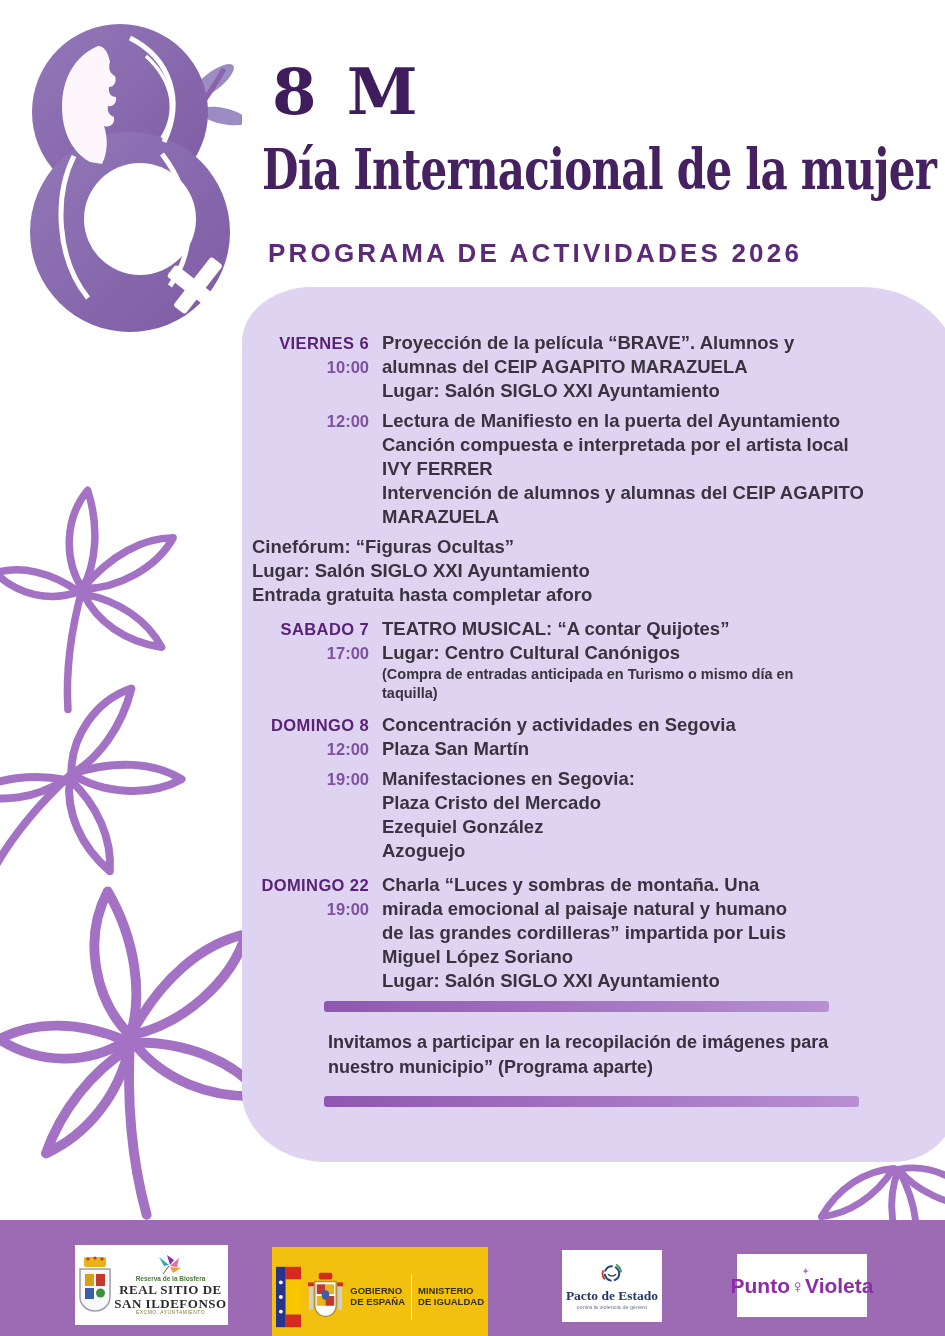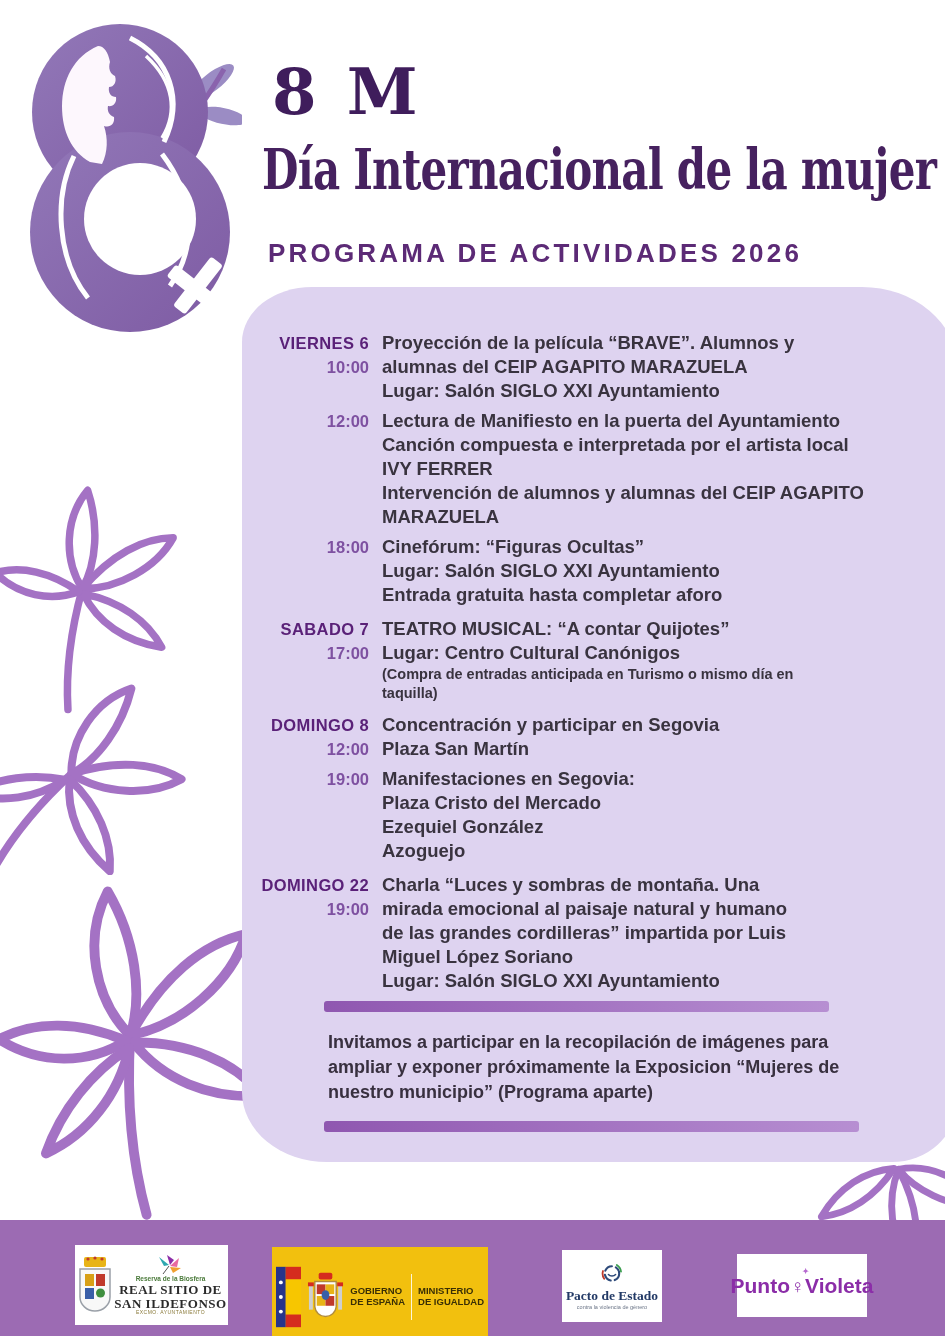--- a/index.html
+++ b/index.html
@@ -187,24 +187,20 @@
     <div class="entry-body">
             <div class="line">Lectura de Manifiesto en la puerta del Ayuntamiento</div>
             <div class="line">Canción compuesta e interpretada por el artista local</div>
             <div class="line">IVY FERRER</div>
             <div class="line">Intervención de alumnos y alumnas del CEIP AGAPITO</div>
             <div class="line">MARAZUELA</div>
           </div>
   </div>
 
   <div class="entry">
-    <div class="entry-label">
-
-      <div class="time">18:00</div>
-    </div>
     <div class="entry-body">
             <div class="line">Cinefórum: “Figuras Ocultas”</div>
             <div class="line">Lugar: Salón SIGLO XXI Ayuntamiento</div>
             <div class="line">Entrada gratuita hasta completar aforo</div>
           </div>
   </div>
 
   <div class="entry has-day">
     <div class="entry-label">
       <div class="day">SABADO 7</div>
@@ -217,21 +213,21 @@
             <div class="line small">taquilla)</div>
           </div>
   </div>
 
   <div class="entry has-day">
     <div class="entry-label">
       <div class="day">DOMINGO 8</div>
       <div class="time">12:00</div>
     </div>
     <div class="entry-body">
-            <div class="line">Concentración y participar en Segovia</div>
+            <div class="line">Concentración y actividades en Segovia</div>
             <div class="line">Plaza San Martín</div>
           </div>
   </div>
 
   <div class="entry">
     <div class="entry-label">
 
       <div class="time">19:00</div>
     </div>
     <div class="entry-body">
@@ -252,21 +248,20 @@
             <div class="line">mirada emocional al paisaje natural y humano</div>
             <div class="line">de las grandes cordilleras” impartida por Luis</div>
             <div class="line">Miguel López Soriano</div>
             <div class="line">Lugar: Salón SIGLO XXI Ayuntamiento</div>
           </div>
   </div>
 </div>
     <div class="divider one"></div>
     <div class="notice">
         <div class="line">Invitamos a participar en la recopilación de imágenes para</div>
-        <div class="line">ampliar y exponer próximamente la Exposicion “Mujeres de</div>
         <div class="line">nuestro municipio” (Programa aparte)</div>
       </div>
     <div class="divider two"></div>
   </div>
 
   <div class="band">
 
     <div class="logo-box lb1">
       <svg width="38" height="60" viewBox="0 0 38 60">
         <rect x="8" y="2" width="22" height="10" rx="2" fill="#e8b417"></rect>

